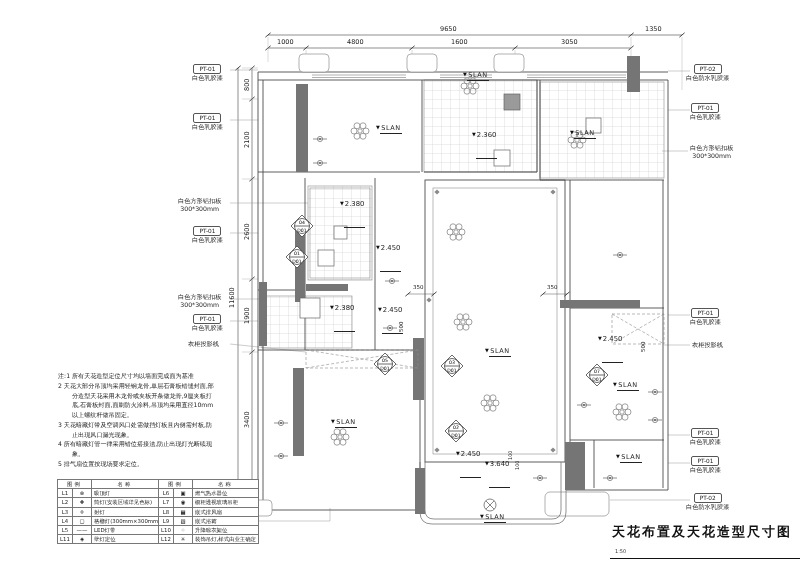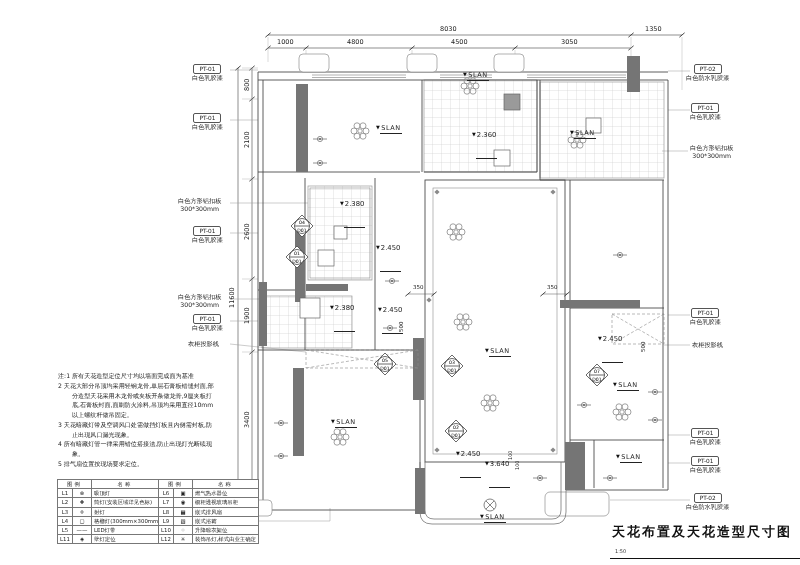--- a/index.html
+++ b/index.html
@@ -303,24 +303,24 @@
     <g stroke="#555" stroke-width="0.5">
       <line x1="408" y1="294" x2="434" y2="294"></line>
         <line x1="543" y1="294" x2="567" y2="294"></line>
       <use href="#tk" x="408" y="294"></use>
         <use href="#tk" x="434" y="294"></use>
       <use href="#tk" x="543" y="294"></use>
         <use href="#tk" x="567" y="294"></use>
     </g>
   </svg>
 
-  <div class="t dim" style="left:440px;top:26px">8030</div>
+  <div class="t dim" style="left:440px;top:26px">9650</div>
   <div class="t dim" style="left:277px;top:39px">1000</div>
   <div class="t dim" style="left:347px;top:39px">4800</div>
-  <div class="t dim" style="left:451px;top:39px">4500</div>
+  <div class="t dim" style="left:451px;top:39px">1600</div>
   <div class="t dim" style="left:561px;top:39px">3050</div>
   <div class="t dim" style="left:645px;top:26px">1350</div>
 
   <div class="t dim dimv" style="left:229px;top:308px">11600</div>
   <div class="t dim dimv" style="left:244px;top:91px">800</div>
   <div class="t dim dimv" style="left:244px;top:148px">2100</div>
   <div class="t dim dimv" style="left:244px;top:240px">2600</div>
   <div class="t dim dimv" style="left:244px;top:324px">1900</div>
   <div class="t dim dimv" style="left:244px;top:428px">3400</div>
   <div class="t dim dimv" style="left:244px;top:506px">800</div>

